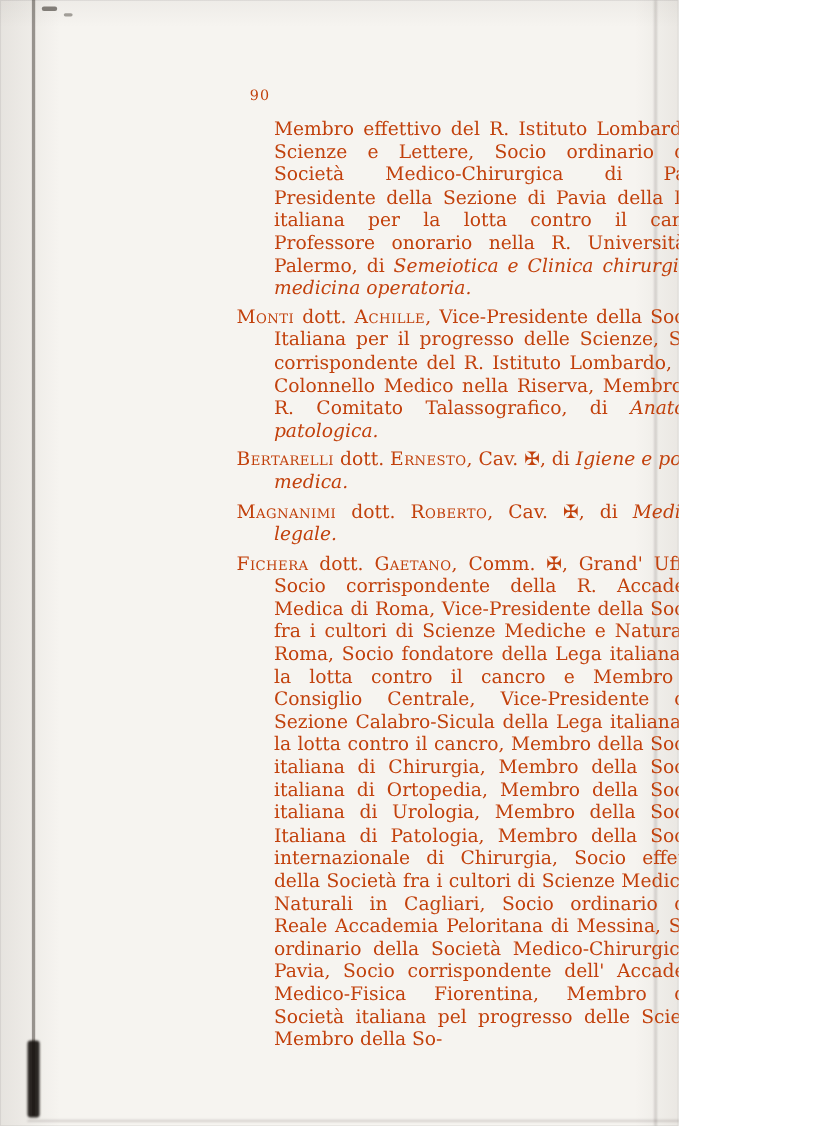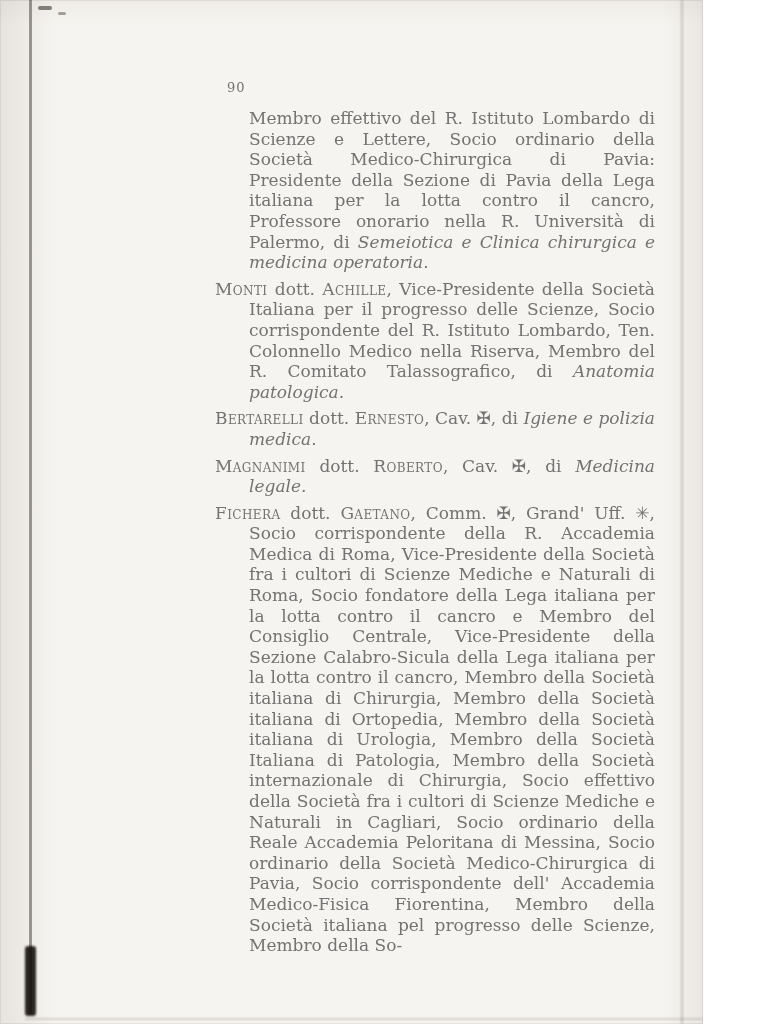--- a/index.html
+++ b/index.html
@@ -1,26 +1,26 @@
 <!DOCTYPE html>
 <html><head>
 <meta charset="utf-8">
 <style>
   * { box-sizing: border-box; }
   html, body { margin: 0; padding: 0; background: #ffffff; }
 
   .scan-page {
     position: relative;
-    width: 703px;
+    width: 617px;
     height: 1024px;
     margin: 0;
     background: #f6f4f0;
     overflow: hidden;
     font-family: "DejaVu Serif", "Liberation Serif", serif;
-    color: #737373;
+    color: #c2410c;
     box-shadow: inset 0 0 0 1px rgba(0,0,0,0.07);
   }
 
   
   .paper-shade {
     position: absolute; inset: 0;
     background:
       linear-gradient(to right, rgba(90,80,70,0.10) 0px, rgba(90,80,70,0.0) 55px),
       linear-gradient(to left, rgba(90,80,70,0.08) 0px, rgba(90,80,70,0.0) 40px),
       linear-gradient(to bottom, rgba(90,80,70,0.05) 0px, rgba(90,80,70,0.0) 25px);

